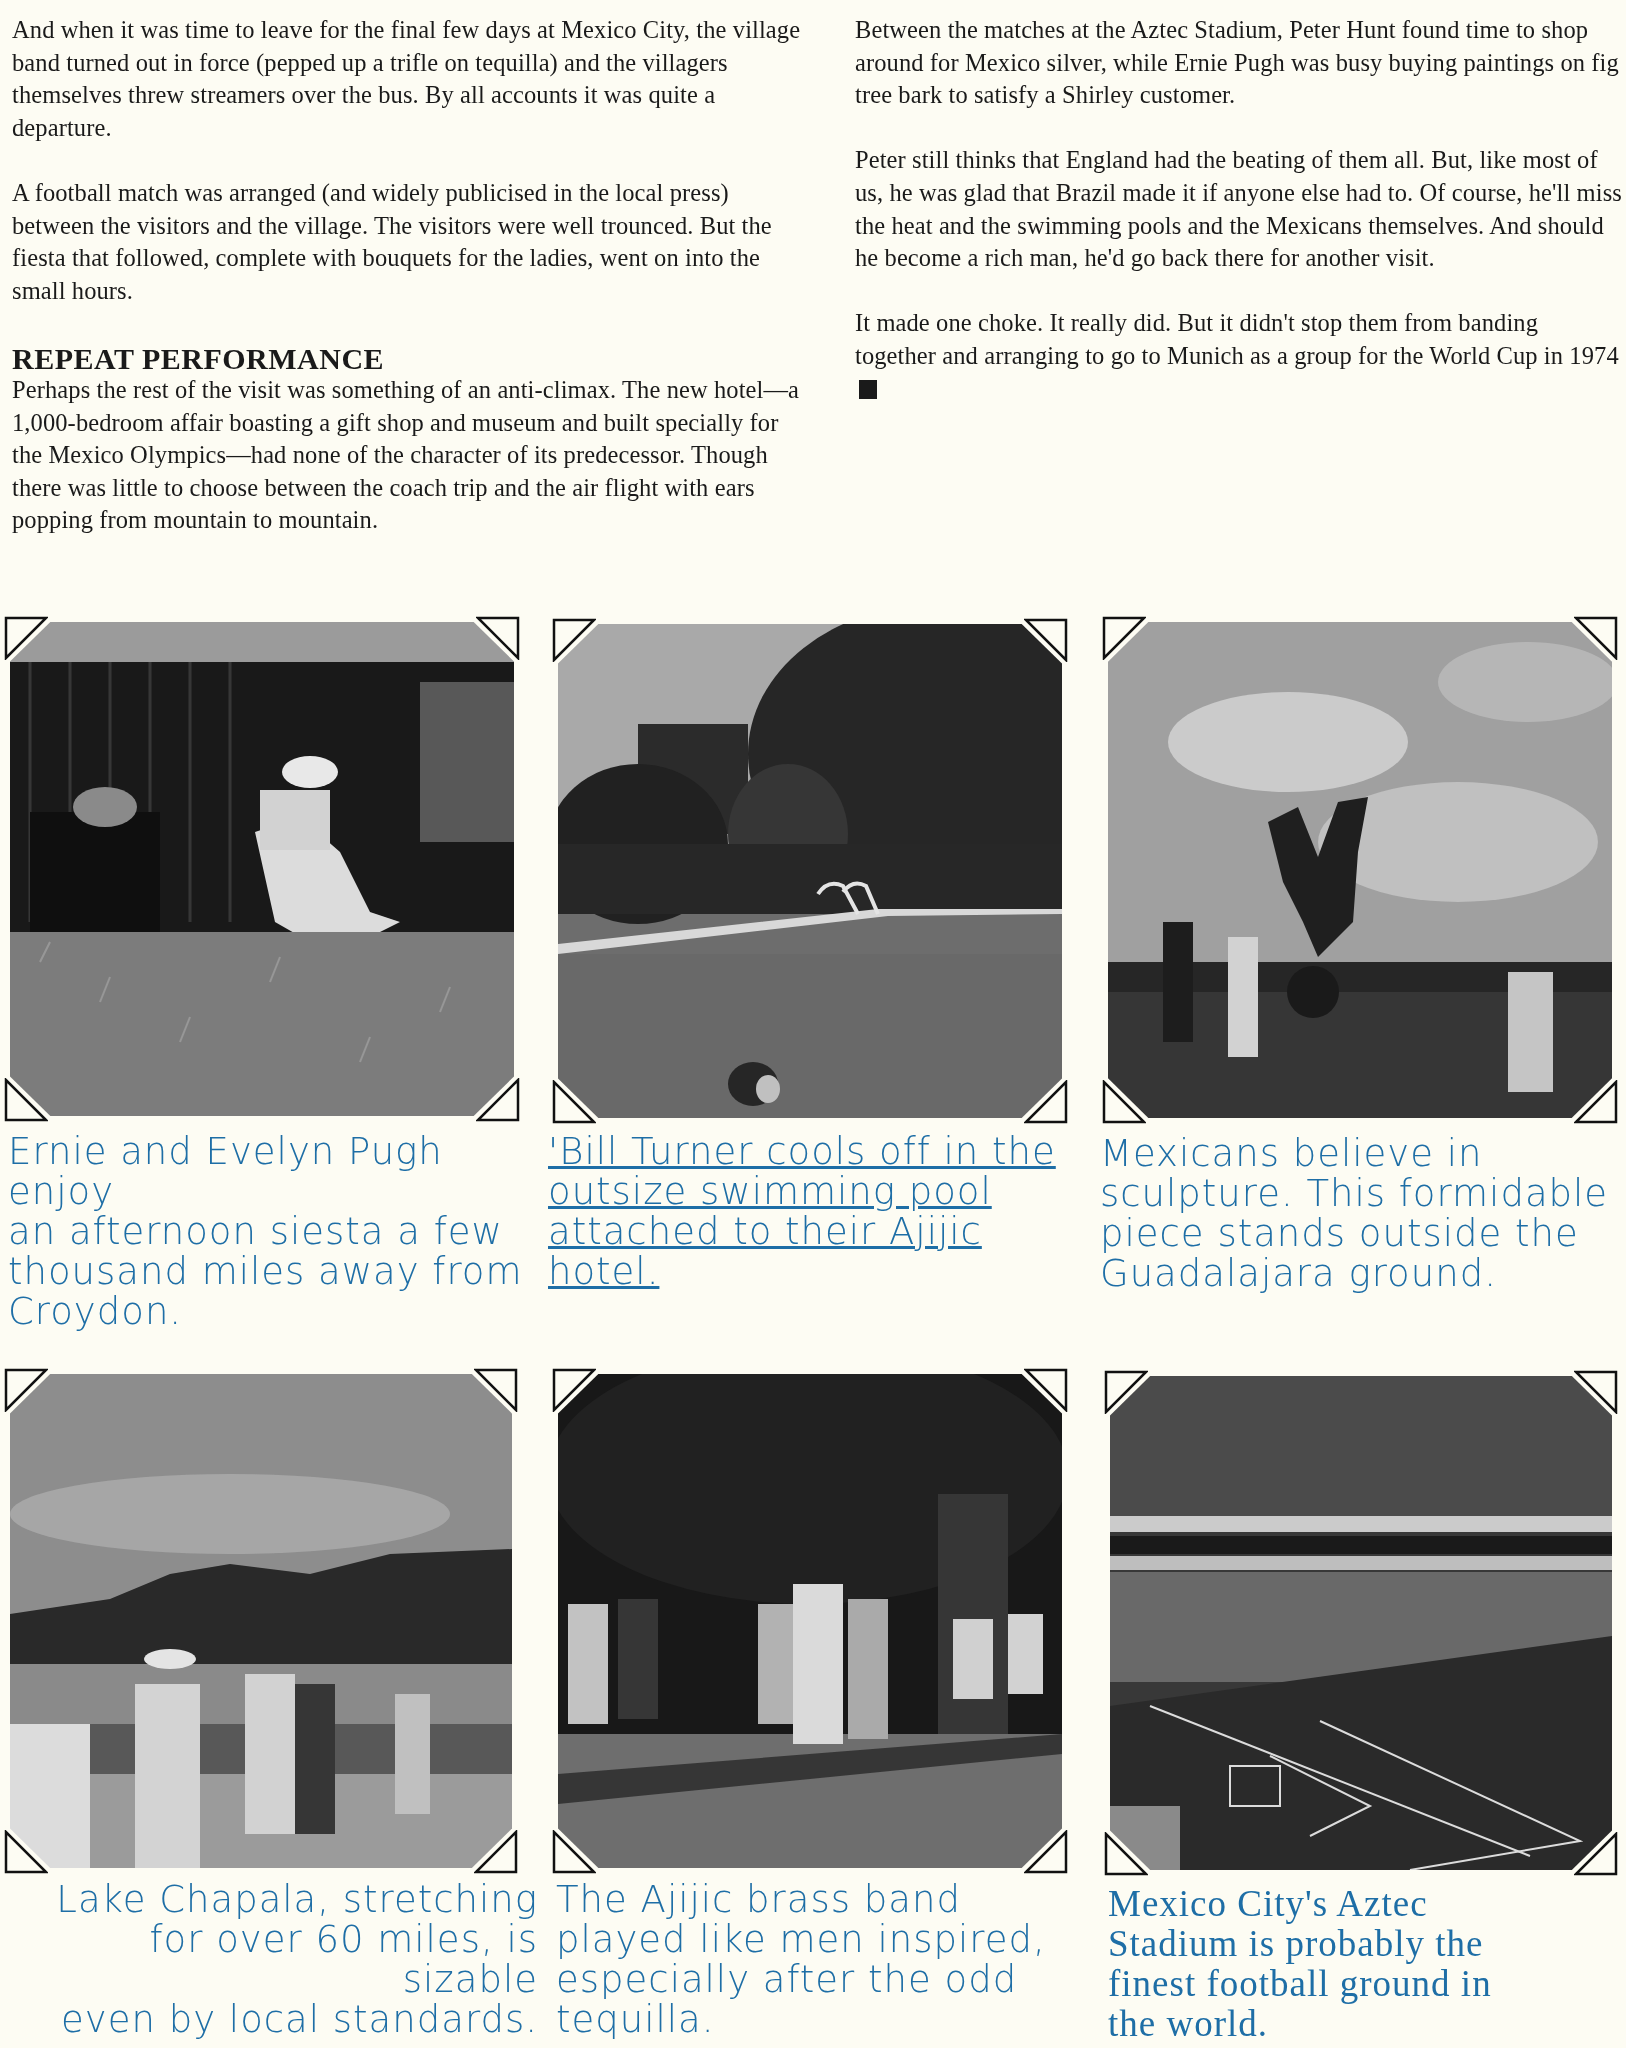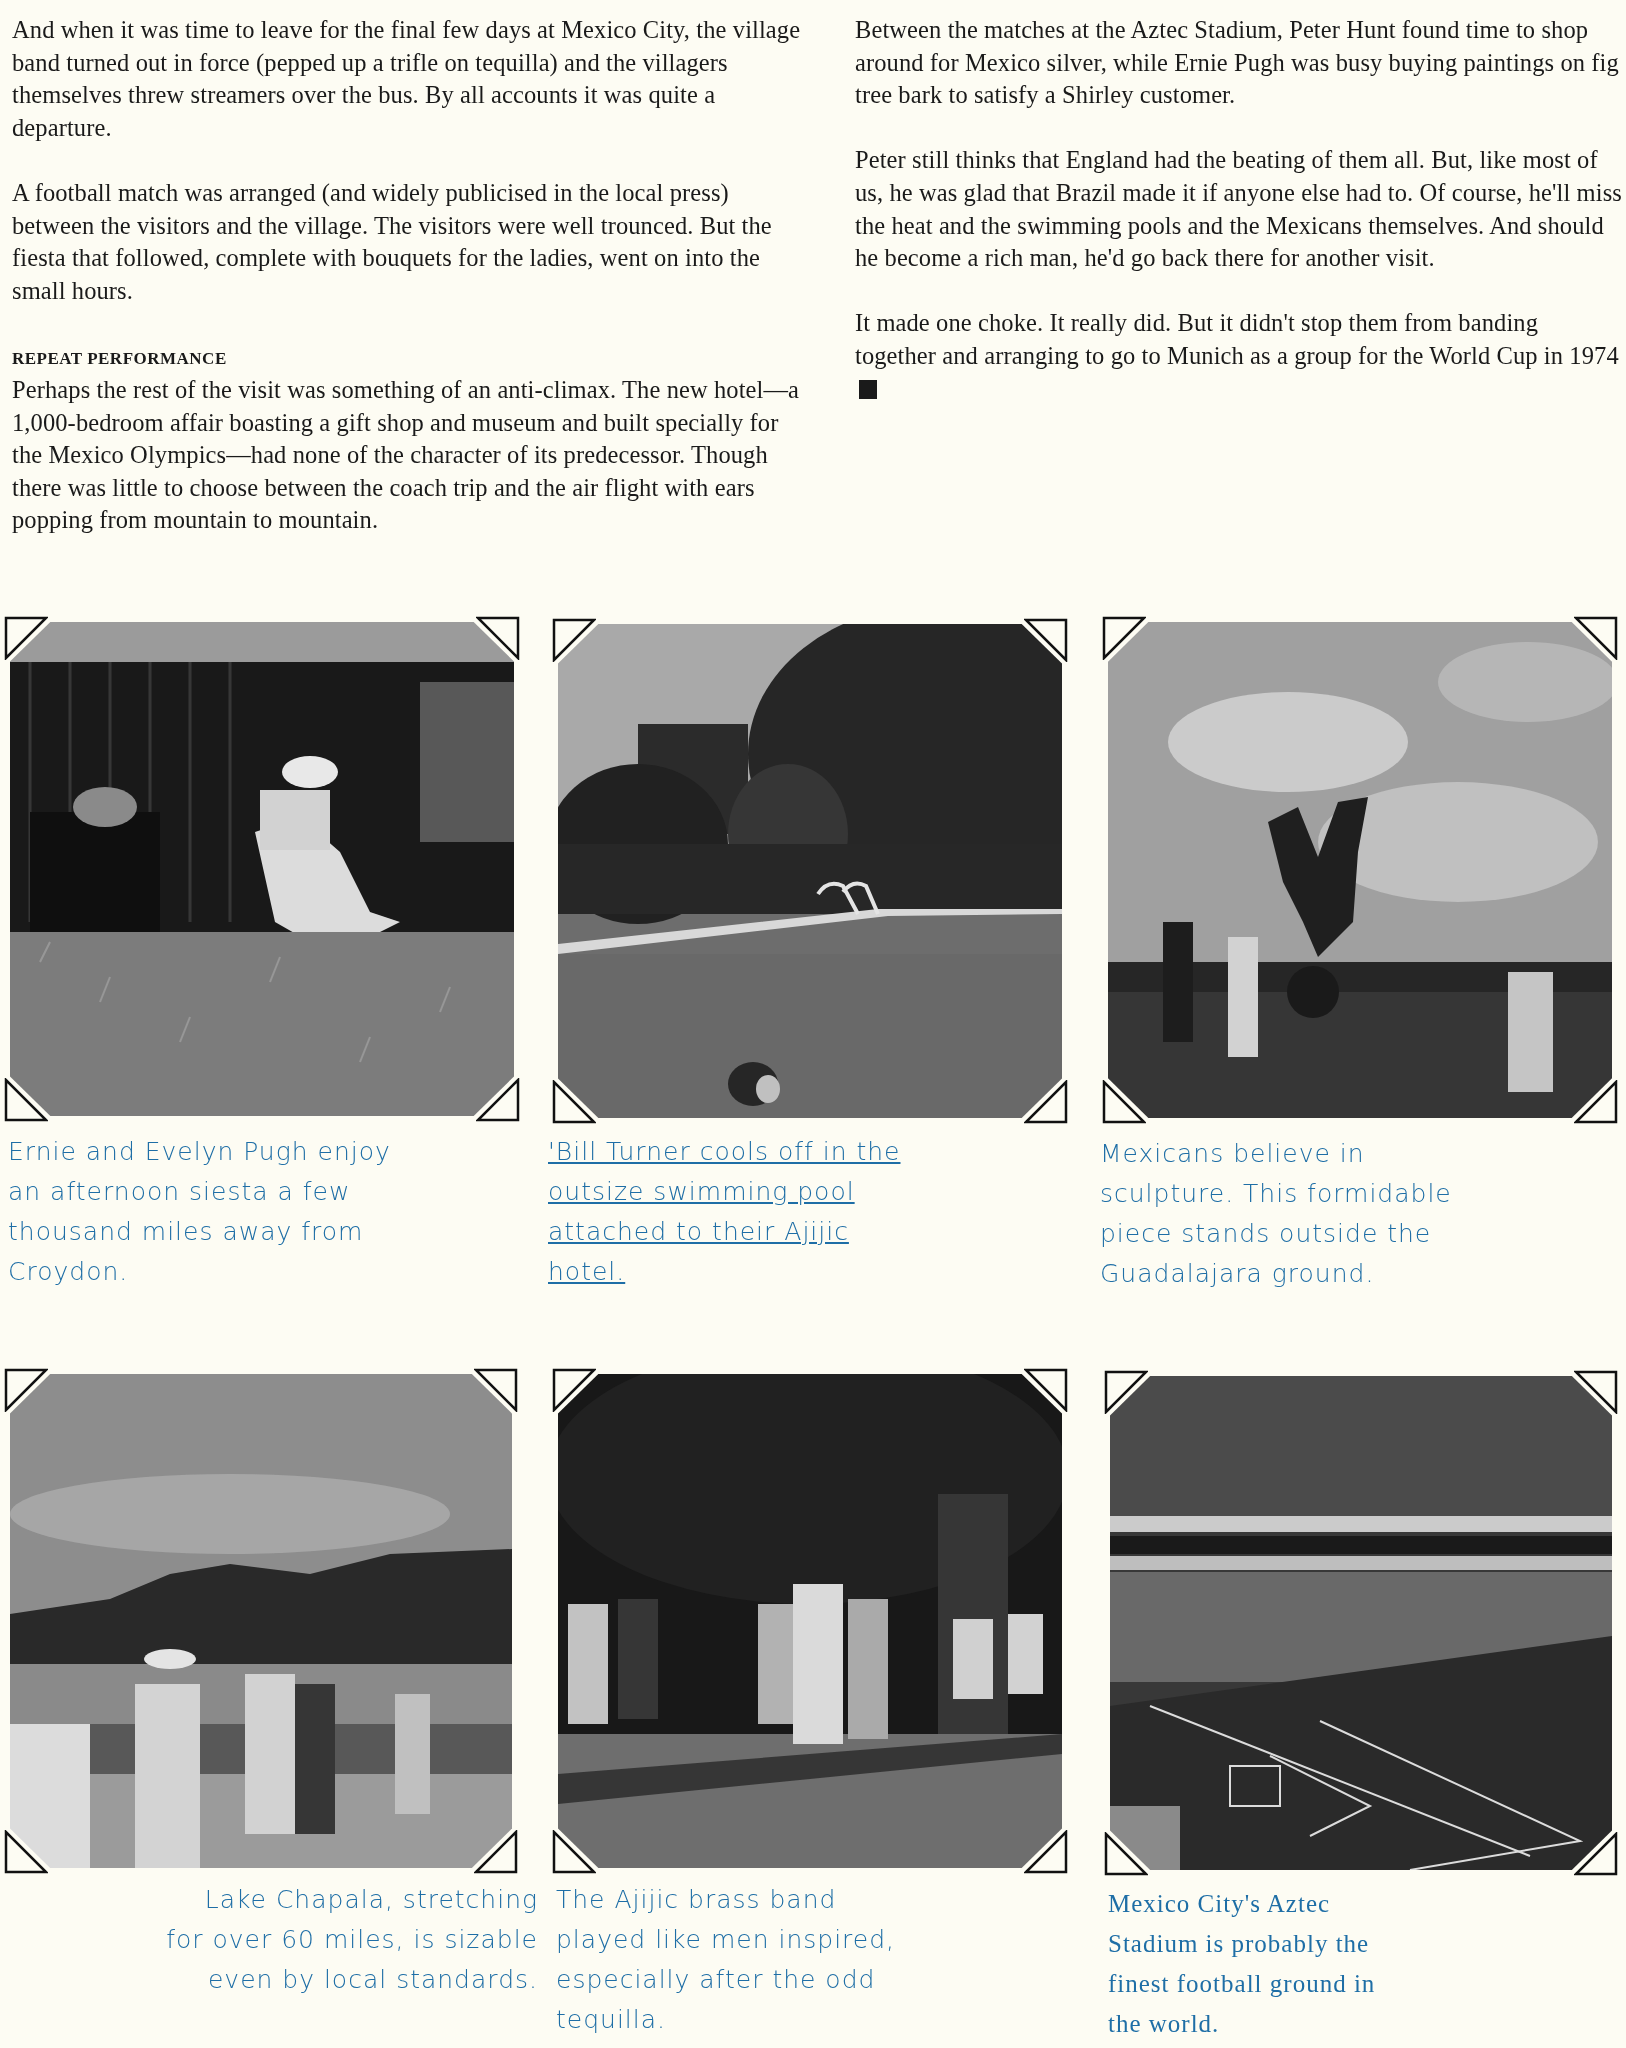--- a/index.html
+++ b/index.html
@@ -12,21 +12,21 @@
   }
   .col {
     position: absolute; top: 14px;
     font-size: 24.5px; line-height: 32.6px;
     letter-spacing: 0.1px;
   }
   .col.left { left: 12px; width: 790px; }
   .col.right { left: 855px; width: 770px; }
   .para { margin: 0 0 32.6px 0; white-space: pre-line; }
   .heading {
-    margin: 0; font-size: 17px; line-height: 30px; letter-spacing: 0.5px;
+    margin: 0; font-size: 30px; line-height: 30px; letter-spacing: 0.5px;
     text-transform: uppercase; padding-top: 4px;
   }
   .heading + .para { margin-top: 0; }
   .endmark {
     display: inline-block; width: 18px; height: 19px; background: #1a1a1a;
     vertical-align: -2px; margin-left: 4px;
   }
 
   .photo-cell { position: absolute; }
   .photo {
@@ -41,21 +41,21 @@
   .corner.tl { left: -6px; top: -6px; }
   .corner.tr { right: -6px; top: -6px; }
   .corner.bl { left: -6px; bottom: -6px; }
   .corner.br { right: -6px; bottom: -6px; }
 
   .caption {
     position: absolute;
     font-family: "DejaVu Sans", sans-serif;
     font-weight: 300;
     color: #1e6ea6;
-    font-size: 25px; line-height: 40px;
+    font-size: 37px; line-height: 40px;
     letter-spacing: 1px;
     white-space: pre-line;
   }
 </style>
 </head>
 <body>
 
 <div class="col left">
   <p class="para">And when it was time to leave for the final few days at Mexico City, the village band turned out in force (pepped up a trifle on tequilla) and the villagers themselves threw streamers over the bus. By all accounts it was quite a departure.</p>
   <p class="para">A football match was arranged (and widely publicised in the local press) between the visitors and the village. The visitors were well trounced. But the fiesta that followed, complete with bouquets for the ladies, went on into the small hours.</p>

